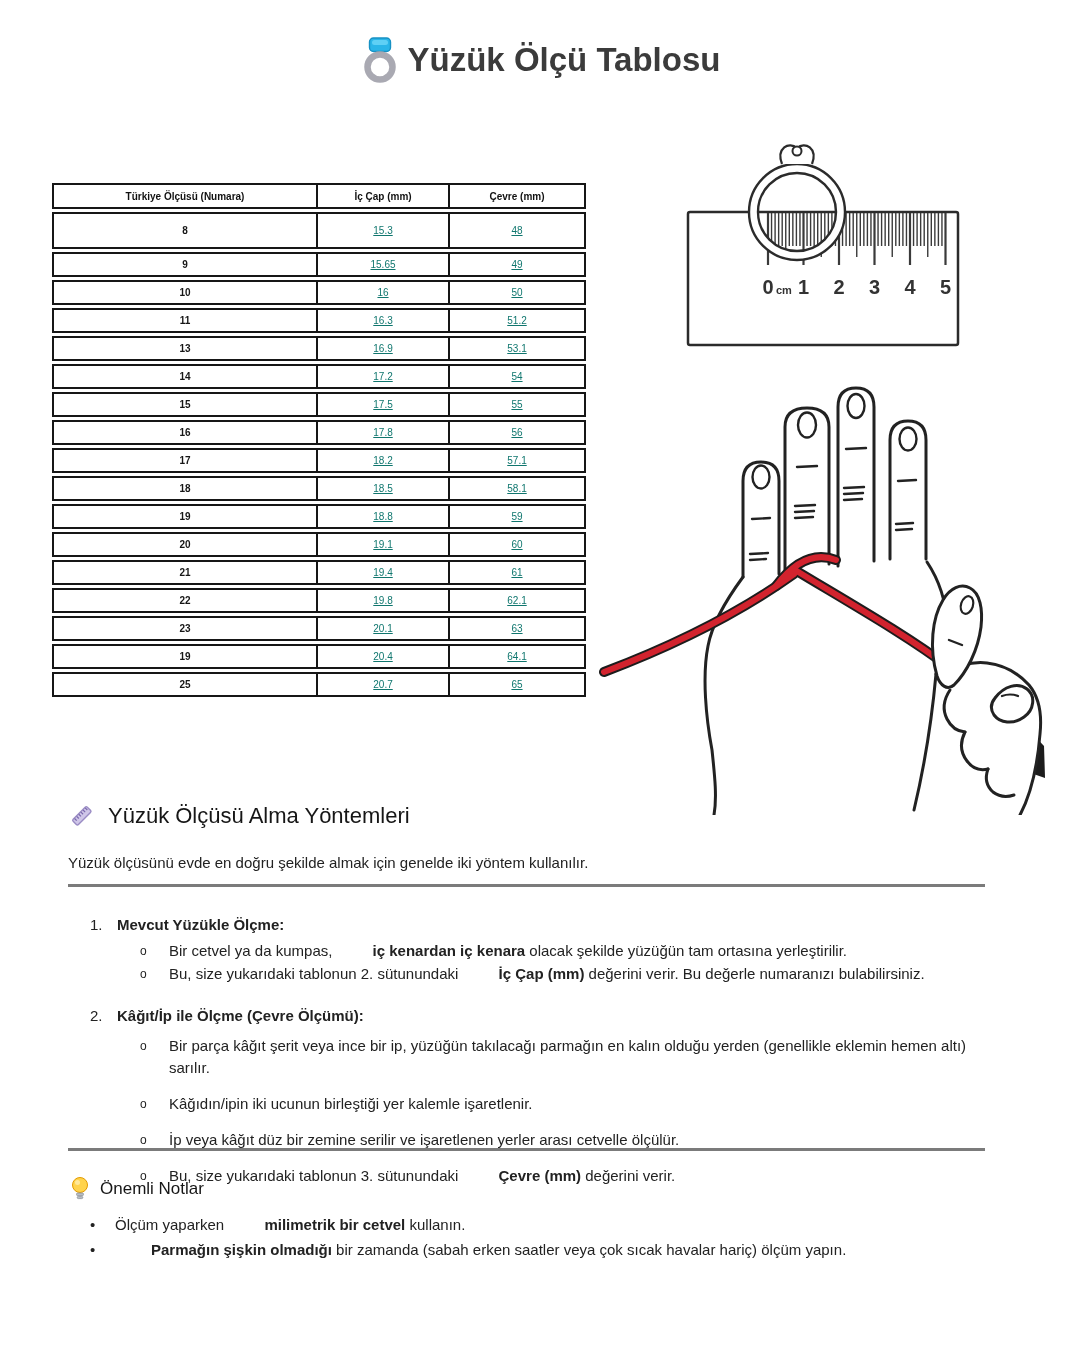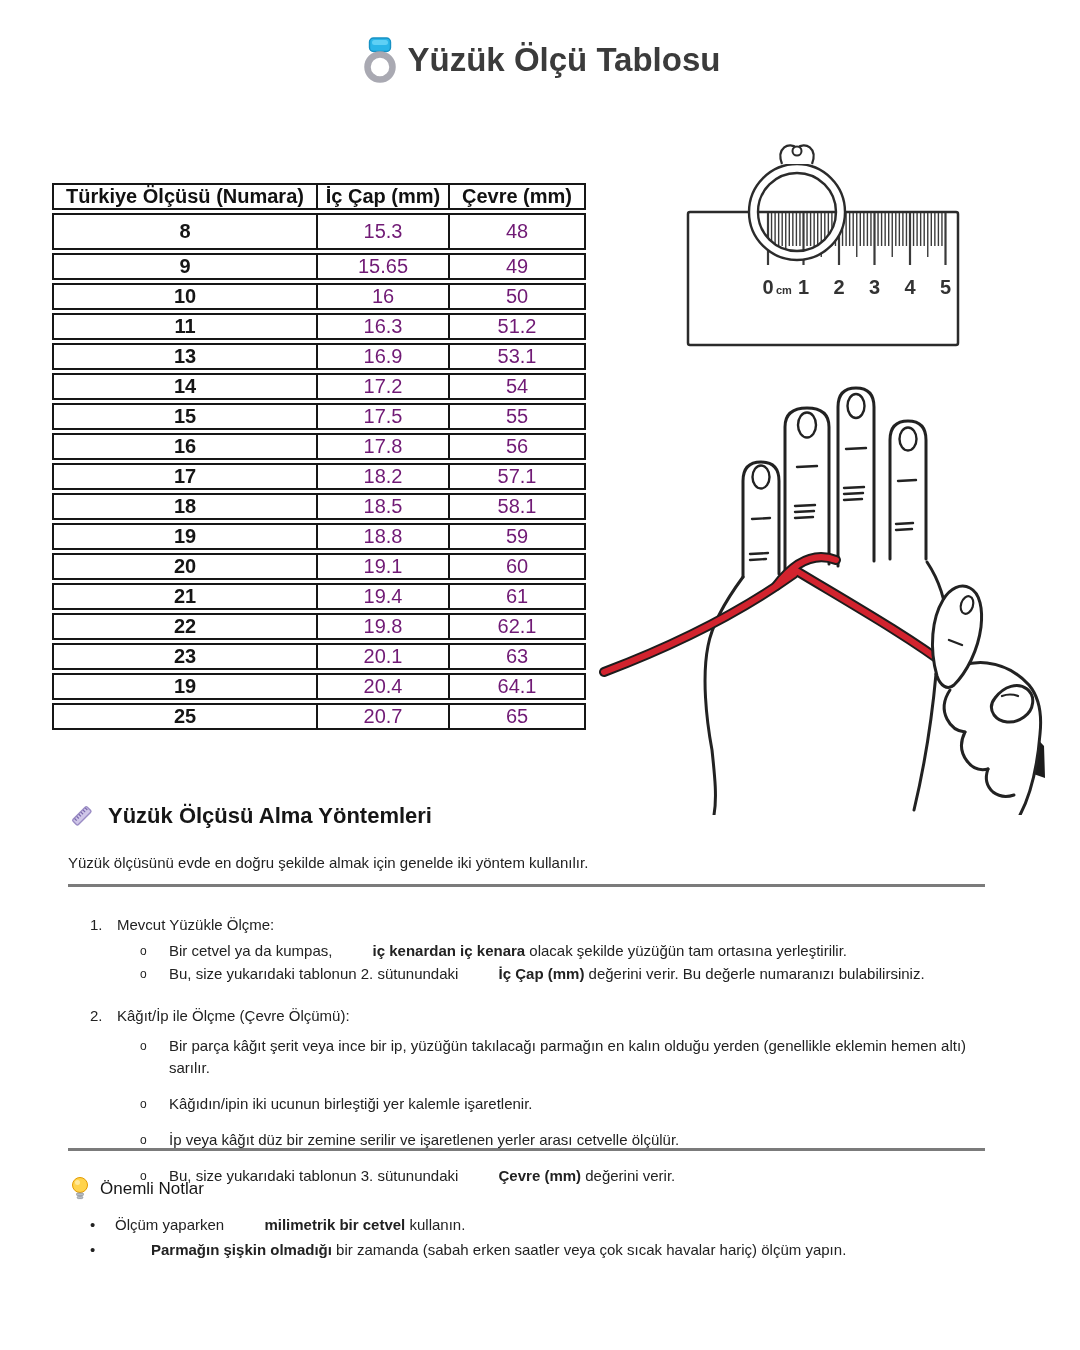--- a/index.html
+++ b/index.html
@@ -9,43 +9,43 @@
   }
   
   .title-row { position:absolute; top:36px; left:0; width:100%;
     display:flex; align-items:center; justify-content:center; gap:8px; }
   .title-row h1 { margin:0; font-size:33px; font-weight:700; color:#3b3b3b; }
   
   .table-wrap { position:absolute; left:52px; top:180px; }
   table.size-table { border-collapse:separate; border-spacing:0 3px; table-layout:fixed; width:534px; }
   .size-table th, .size-table td {
     border-top:2px solid #161616; border-bottom:2px solid #161616; border-right:2px solid #161616;
-    text-align:center; padding:0; font-size:20px; background:#fff;
+    text-align:center; padding:0; font-size:10px; background:#fff;
   }
   .size-table th:first-child, .size-table td:first-child { border-left:2px solid #161616; }
   .size-table th { height:22px; font-weight:700; color:#111; }
   .size-table td { height:21px; }
   .size-table tr.row-first td { height:33px; }
   .size-table td.col-size { font-weight:700; color:#161616; }
-  .size-table td.col-val { color:#701a75; }
+  .size-table td.col-val { color:#0f766e;text-decoration:underline; }
   
   .ruler-fig { position:absolute; left:686px; top:136px; }
   .hand-fig  { position:absolute; left:598px; top:378px; }
   .ruler-num { font-family:"Liberation Sans", sans-serif; font-size:20px; font-weight:600; fill:#333; }
   .ruler-unit { font-family:"Liberation Sans", sans-serif; font-size:11px; font-weight:600; fill:#333; }
   
   .methods-head { position:absolute; left:68px; top:802px; display:flex; align-items:center; gap:12px; }
-  .methods-head h2 { margin:0; font-size:22px; font-weight:700; color:#161616; }
+  .methods-head h2 { margin:0; font-size:22px; font-weight:400; color:#161616; }
   .intro { position:absolute; left:68px; top:854px; font-size:15px; color:#222; }
   .rule { position:absolute; left:68px; width:917px; height:3px; background:#7b7b7b; }
   .rule.hr1 { top:884px; } .rule.hr2 { top:1148px; }
   .methods-list { position:absolute; left:90px; top:914px; width:890px; font-size:15px; color:#222; }
   .item-title { display:flex; line-height:22px; }
   .item-num { width:27px; }
-  .item-label { font-weight:400; }
+  .item-label { font-weight:700; }
   .bullets { margin-left:50px; margin-top:4px; }
   .bullet-row { display:flex; line-height:22px; }
   .bullet-row .marker { width:29px; flex:0 0 29px; font-size:12px; }
   .bullets.tight .bullet-row { margin-bottom:1px; }
   .bullets.spaced { margin-top:8px; }
   .bullets.spaced .bullet-row { margin-bottom:14px; }
   .item2 { margin-top:20px; }
   .b { font-weight:700;padding-left:36px; }
   
   .notes-head { position:absolute; left:70px; top:1176px; display:flex; align-items:center; gap:10px; }

